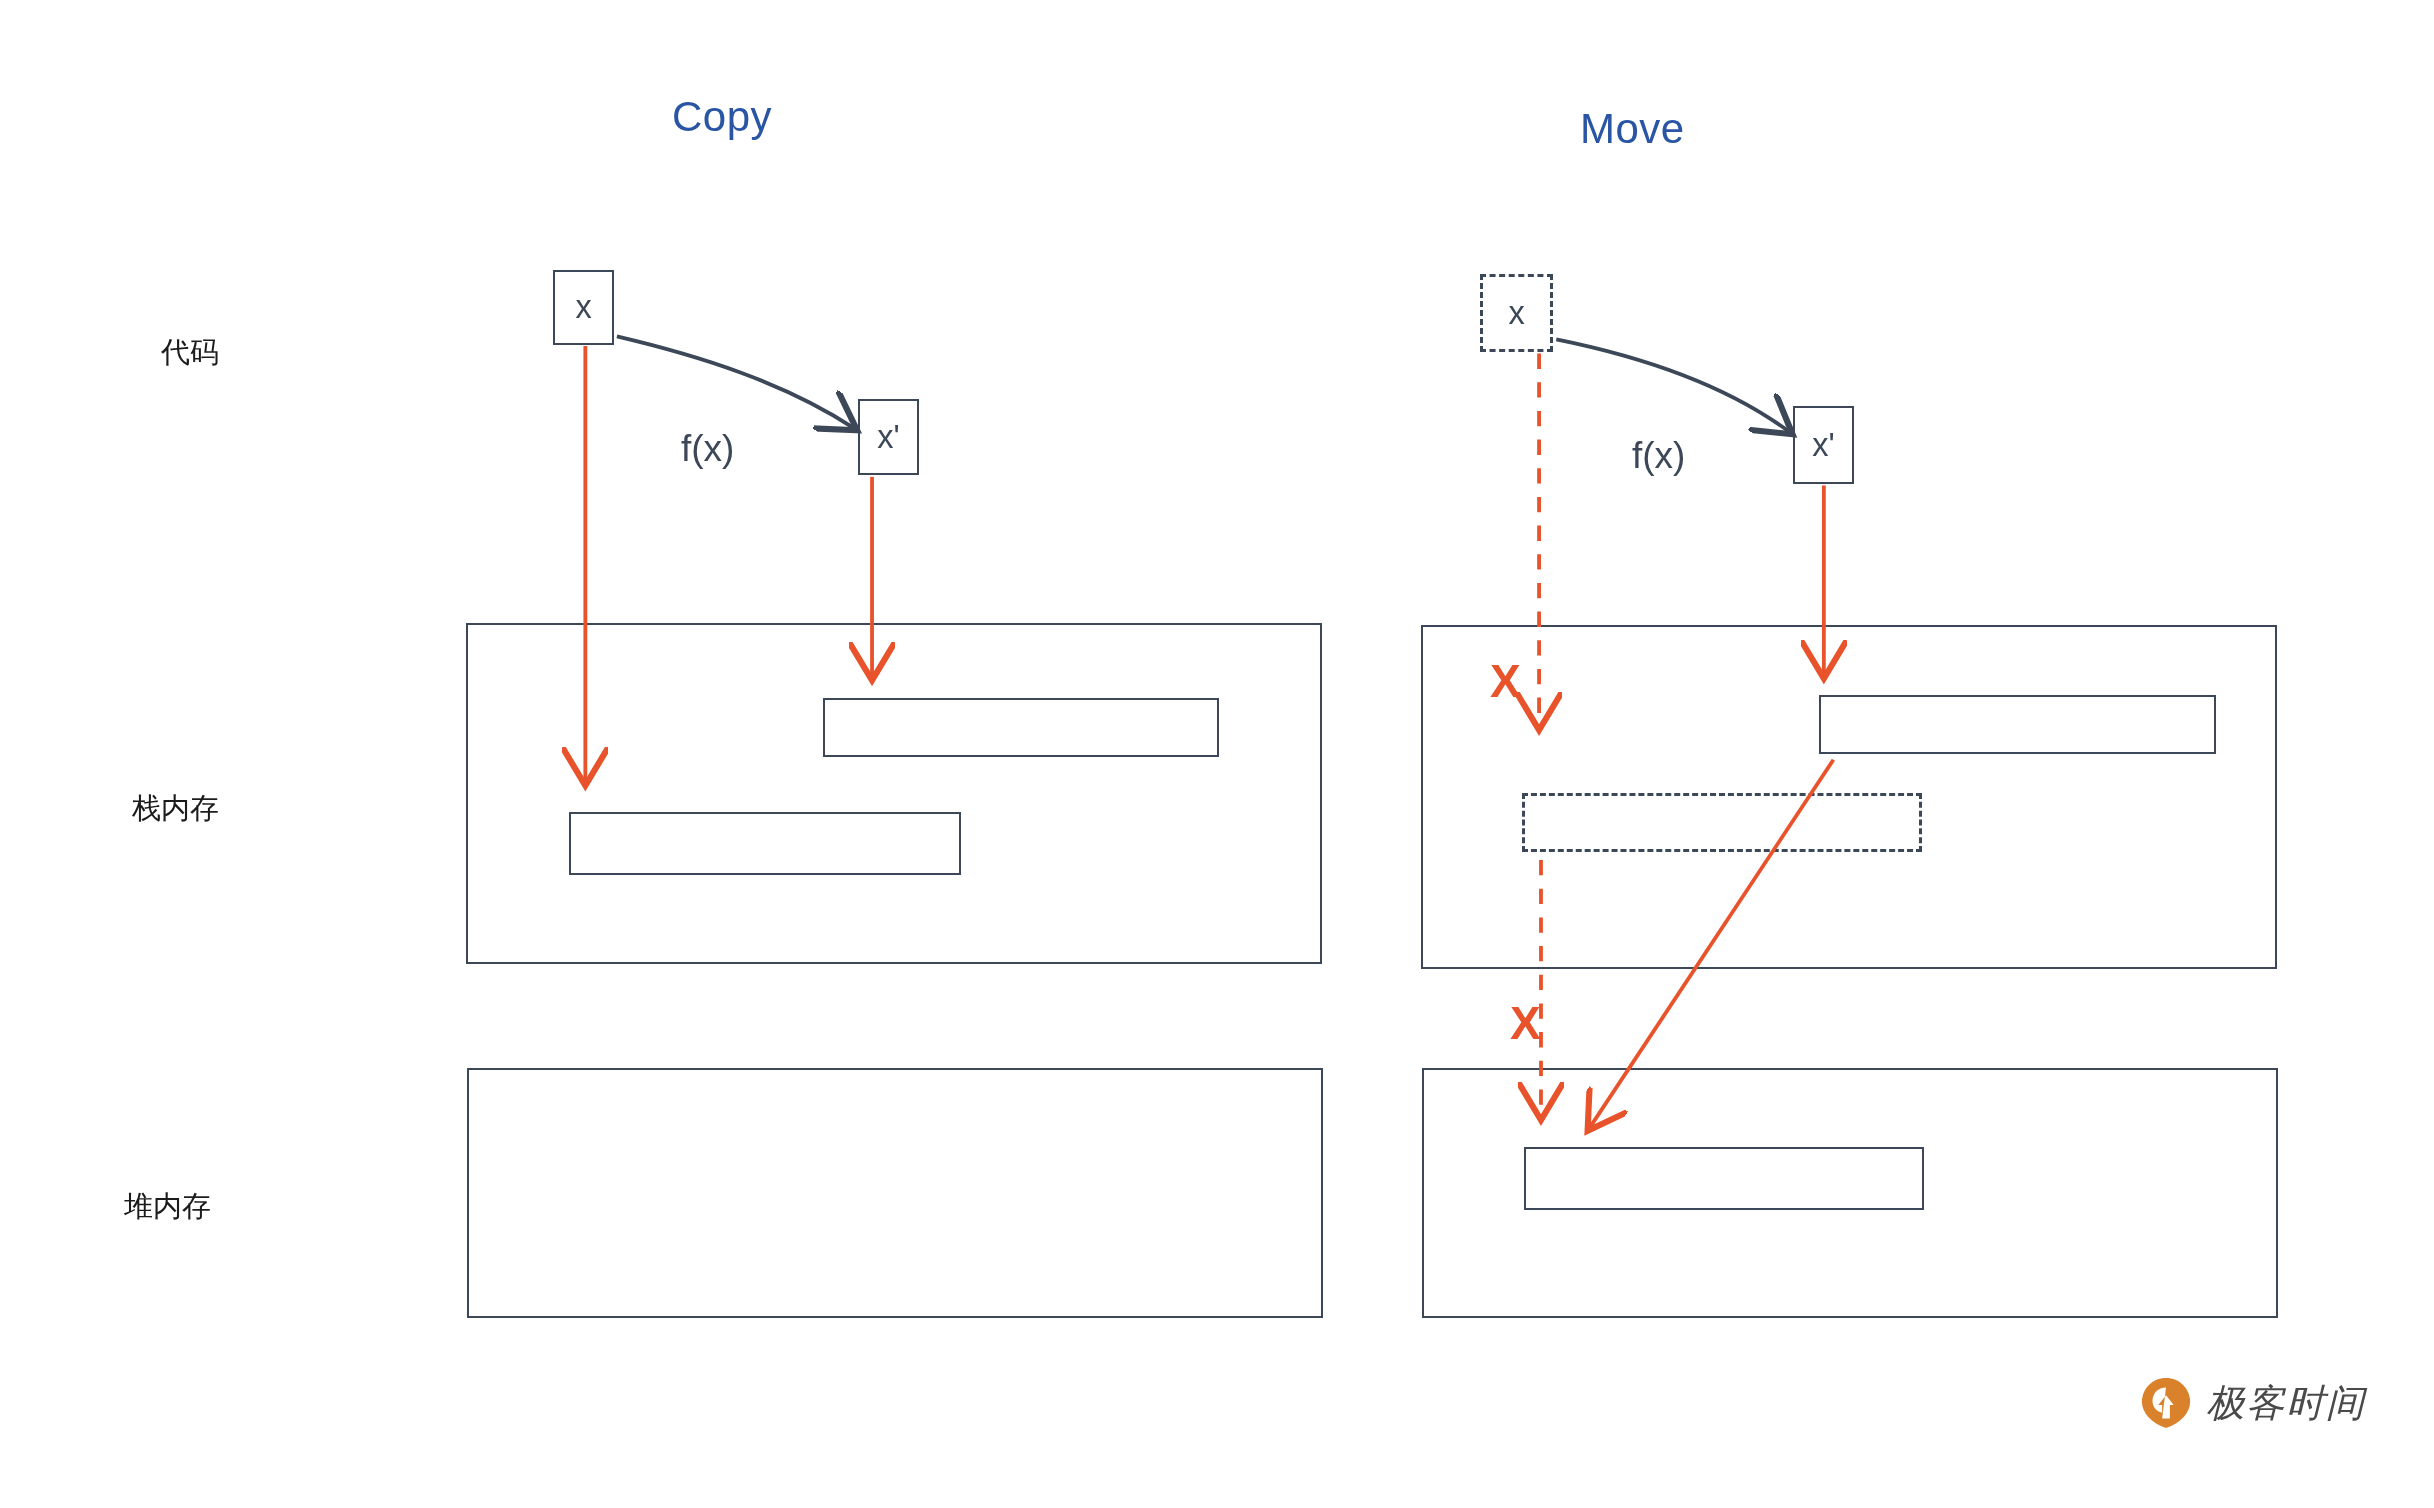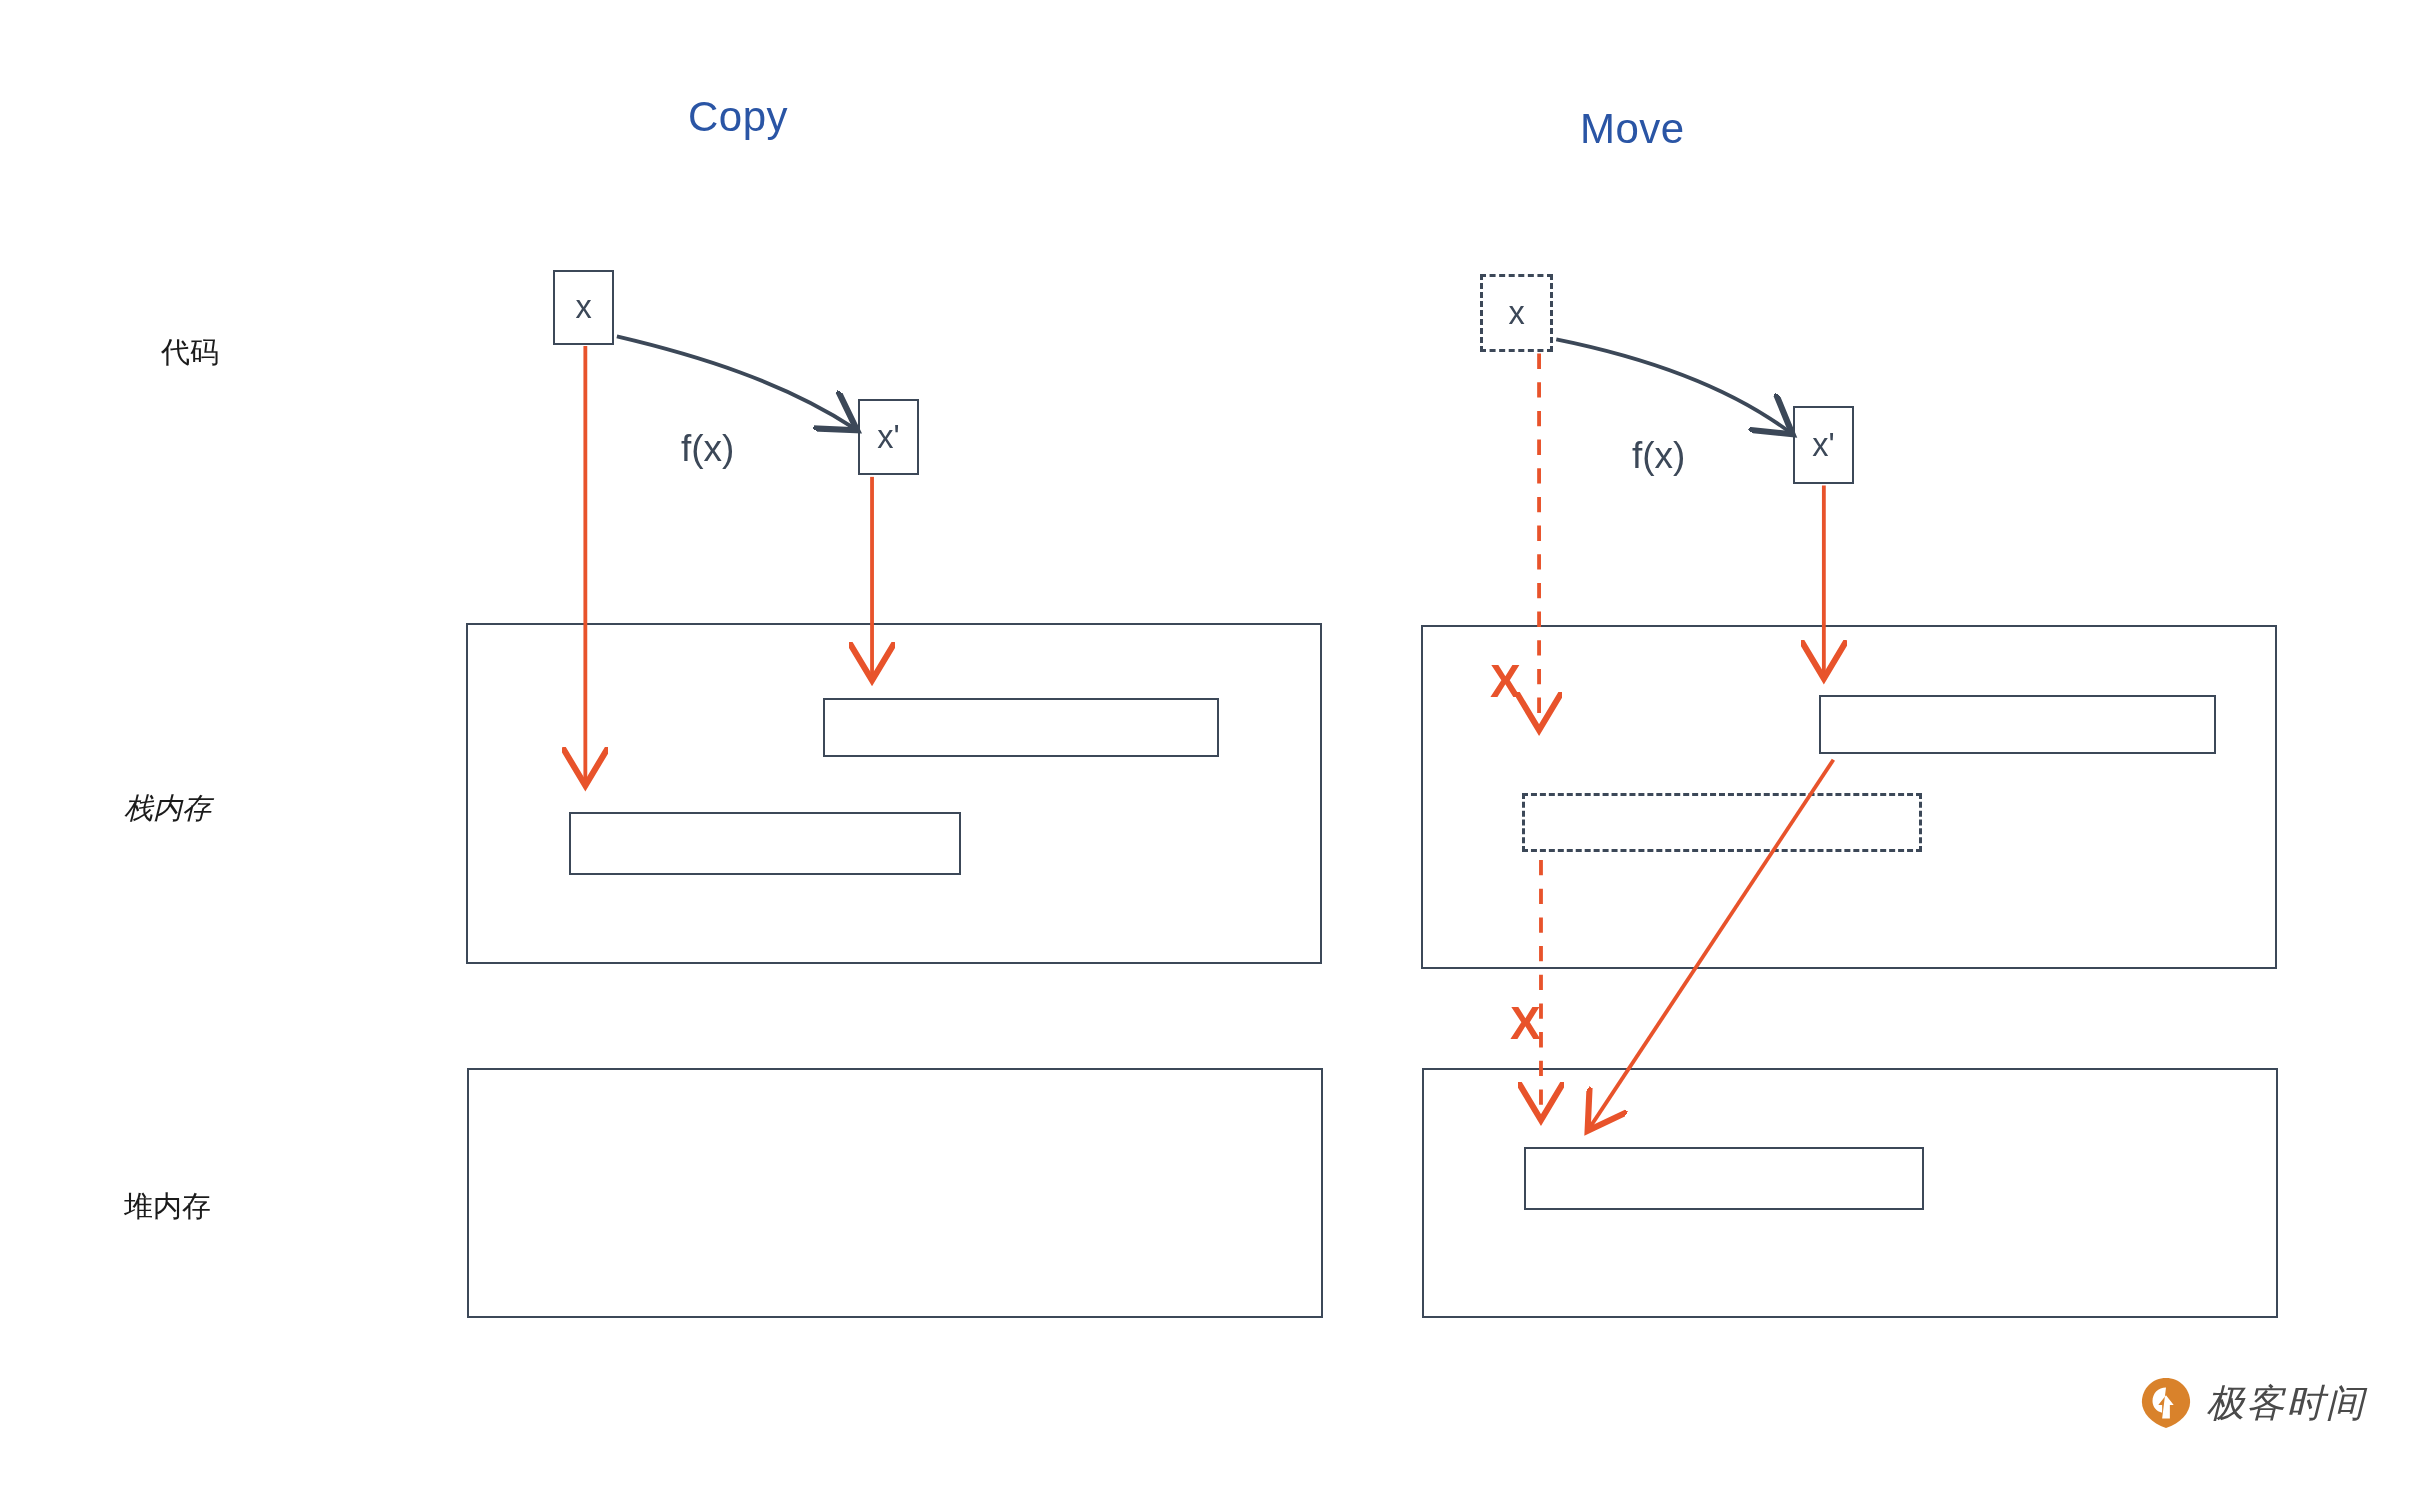--- a/index.html
+++ b/index.html
@@ -20,33 +20,33 @@
   }
   
   .section-title {
     position: absolute;
     font-size: 42px;
     font-weight: 400;
     color: #2a55a5;
     white-space: nowrap;
     letter-spacing: 0.5px;
   }
-  #title-copy { left: 688px; top: 93px; text-align: center; }
+  #title-copy { left: 672px; top: 93px; text-align: center; }
   #title-move { left: 1580px; top: 105px; }
 
   
   .row-label {
     position: absolute;
     font-size: 29px;
     color: #1b1b1b;
     white-space: nowrap;
     font-family: "DejaVu Sans", "Liberation Sans", sans-serif;
   }
   #label-code  { left: 161px; top: 325px; margin-top: 8px; }
-  #label-stack { left: 124px; top: 789px; font-style: italic; }
+  #label-stack { left: 132px; top: 789px; }
   #label-heap  { left: 124px; top: 1187px; }
 
   
   .box {
     position: absolute;
     box-sizing: border-box;
     border: 2.9px solid #3c4858;
     background: transparent;
   }
   .box.dashed {

